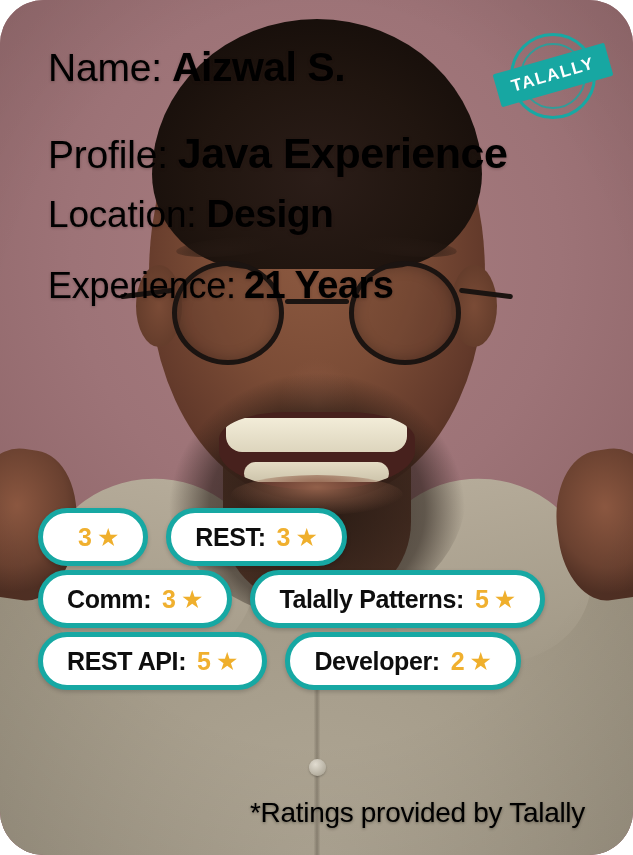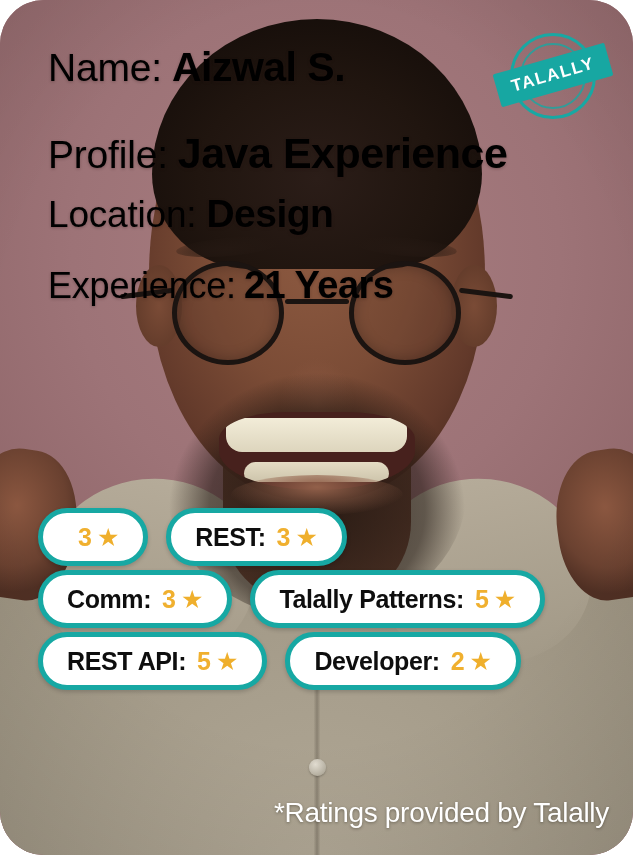--- a/index.html
+++ b/index.html
@@ -231,22 +231,22 @@
   }
   .pill .score {
     color:#f0b02f; font-size:25px; font-weight:700; margin-left:11px;
   }
   .pill .star {
     color:#efaf2c; font-size:25px; margin-left:5px; line-height:1;
   }
 
   
   .footnote {
-    position:absolute; right:24px; bottom:26px;
-    color:#ffffff; font-size:28px; font-weight:400;
+    position:absolute; right:48px; bottom:26px;
+    color:#000000; font-size:28px; font-weight:400;
     letter-spacing:-.3px;
     text-shadow:0 1px 3px rgba(40,35,25,.45);
   }
 </style>
 </head>
 <body>
 
 <div id="card">
 
   <div class="photo">

